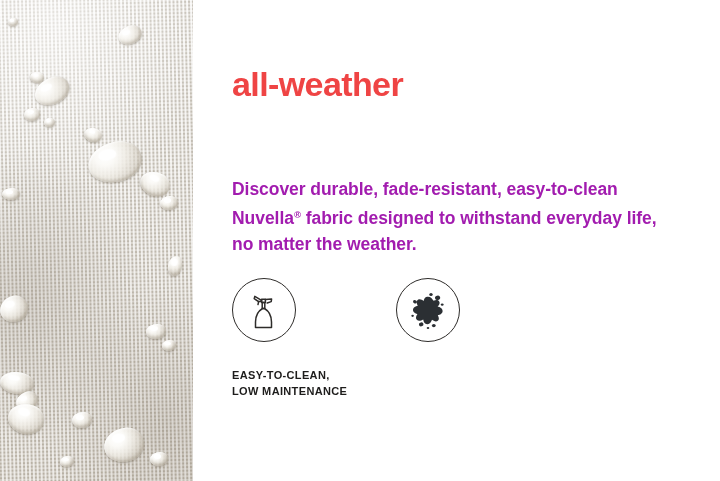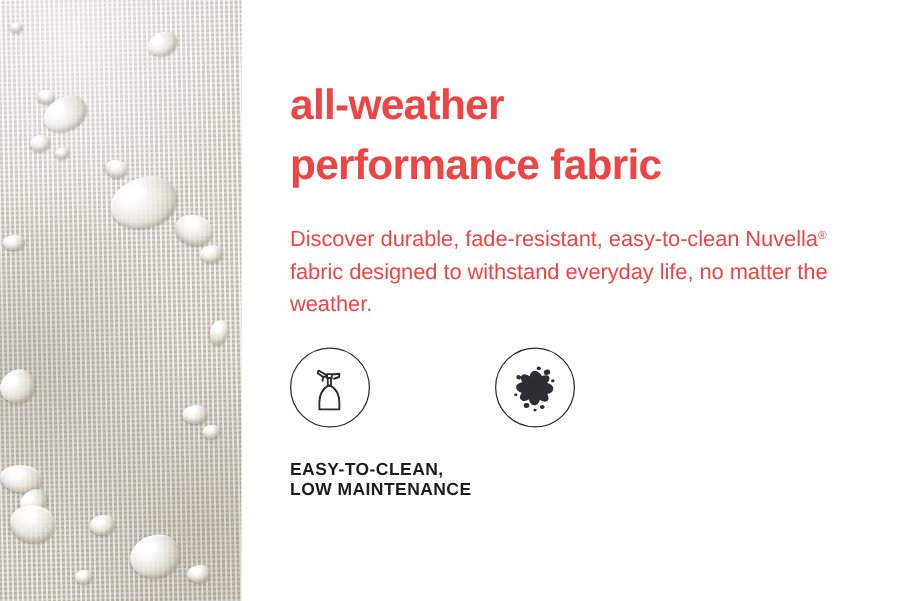--- a/index.html
+++ b/index.html
@@ -97,22 +97,22 @@
     color: #ef4444;
   }
   #subcopy {
     position: absolute;
     left: 0;
     top: 176px;
     width: 450px;
     margin: 0;
     font-size: 17.5px;
     line-height: 26px;
-    font-weight: 400;
-    color: #ef4444;
+    font-weight: 700;
+    color: #a21caf;
     letter-spacing: -0.05px;
   }
   #subcopy sup {
     font-size: 9.5px;
     vertical-align: 6px;
   }
 
   
   #features {
     position: absolute;
@@ -130,21 +130,21 @@
     width: 64px;
     height: 64px;
     border: 1.4px solid #2e2c2a;
     border-radius: 50%;
     box-sizing: border-box;
     display: block;
   }
   .icon-circle svg { display: block; }
   .feature-label {
     margin-top: 26px;
-    font-size: 14px;
+    font-size: 11px;
     line-height: 15.5px;
     font-weight: 700;
     letter-spacing: 0.35px;
     color: #1d1c1b;
     text-transform: uppercase;
     white-space: pre-line;
   }
 </style>
 </head>
 <body>
@@ -174,21 +174,21 @@
     <div class="drop" style="left:16px;top:392px;width:22px;height:18px;transform:rotate(-20deg);"></div>
     <div class="drop" style="left:8px;top:404px;width:36px;height:30px;transform:rotate(18deg);"></div>
     <div class="drop sm" style="left:72px;top:412px;width:20px;height:16px;"></div>
     <div class="drop" style="left:104px;top:428px;width:40px;height:34px;transform:rotate(-8deg);"></div>
     <div class="drop sm" style="left:150px;top:452px;width:18px;height:14px;"></div>
     <div class="drop sm" style="left:60px;top:456px;width:14px;height:11px;"></div>
   </div>
 
   <div id="content">
 
-    <h1 id="headline"><span>all-weather</span><br><span>performance fabric</span></h1>
+    <h1 id="headline"><span>all-weather</span><br></h1>
 
     <p id="subcopy"><span>Discover durable, fade-resistant, easy-to-clean Nuvella</span><sup>®</sup><span> fabric designed to withstand everyday life, no matter the weather.</span></p>
 
     <div id="features">
 
       <div class="feature">
         <div class="icon-circle">
           <svg width="62" height="62" viewBox="0 0 62 62" fill="none" stroke="#2e2c2a" stroke-width="1.5" stroke-linecap="round" stroke-linejoin="round">
             <path d="M29.5 29.5 C24.5 32.5 22.5 38 22.5 43 L22.5 48.5 L38.5 48.5 L38.5 43 C38.5 38 36.5 32.5 31.5 29.5 Z"></path>
             <path d="M29.2 23.5 L31.8 23.5 L31.8 29.6 L29.2 29.6 Z"></path>

